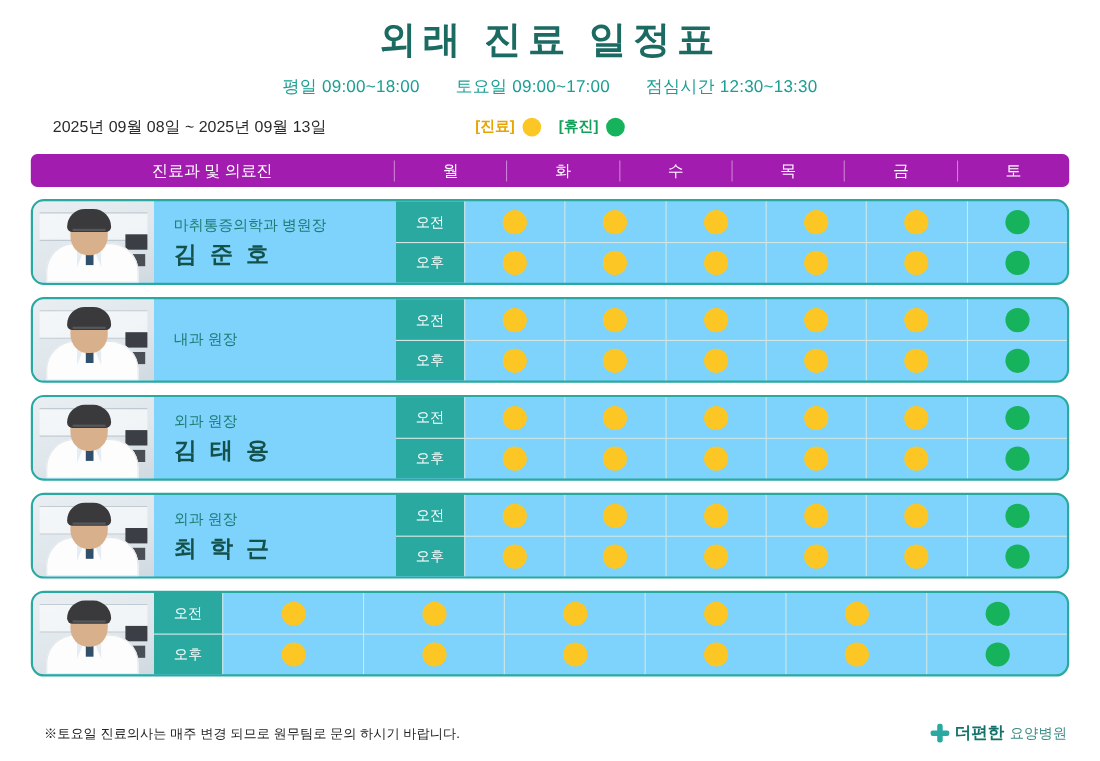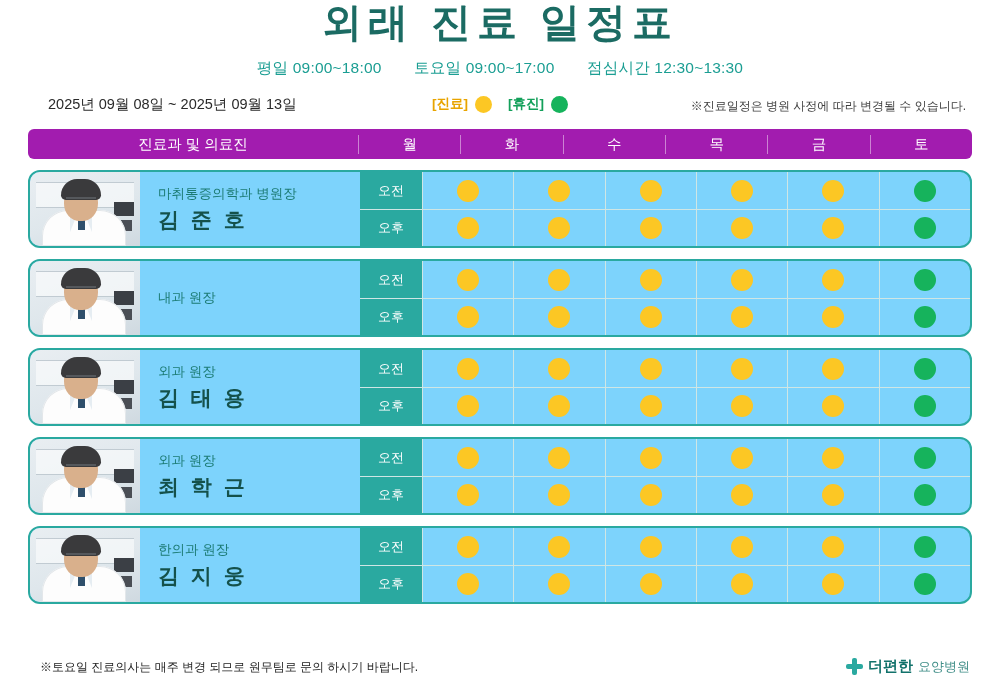--- a/index.html
+++ b/index.html
@@ -14,25 +14,25 @@
     position: relative;
   }
   .page {
     width: 1000px; height: 692px;
     position: relative;
     padding: 0;
   }
   
   .title {
     text-align: center;
-    font-size: 40px;
+    font-size: 34px;
     font-weight: bold;
     color: #1b6b63;
     letter-spacing: 6px;
-    padding-top: 0;
+    padding-top: 18px;
     line-height: 1.1;
   }
   .hours {
     text-align: center;
     color: #1b9e93;
     font-size: 15.5px;
     margin-top: 14px;
     letter-spacing: 0.2px;
   }
   .hours span { margin: 0 14px; }
@@ -274,21 +274,20 @@
     <div class="legend">
       <div class="item">
         <span class="lab-yellow">[진료]</span>
         <span class="dot yellow"></span>
       </div>
       <div class="item">
         <span class="lab-green">[휴진]</span>
         <span class="dot green"></span>
       </div>
     </div>
-    <div class="note-right">※진료일정은 병원 사정에 따라 변경될 수 있습니다.</div>
   </div>
 
   <div class="grid">
     <div class="head-row">
       <div class="col-doc">진료과 및 의료진</div>
       <div class="col-day">월</div>
       <div class="col-day">화</div>
       <div class="col-day">수</div>
       <div class="col-day">목</div>
       <div class="col-day">금</div>
@@ -549,24 +548,20 @@
             <div class="box-a"></div>
             <div class="box-b"></div>
             <div class="body"></div>
             <div class="collar-l"></div>
             <div class="collar-r"></div>
             <div class="tie"></div>
             <div class="head"></div>
             <div class="hair"></div>
             <div class="glasses"></div>
           </div>
-          <div class="doc-info">
-            <div class="dept">한의과 원장</div>
-            <div class="dname">김 지 웅</div>
-          </div>
           <div class="slots">
             <div class="slot-row">
               <div class="slot-label">오전</div>
               <div class="cell">
                 <span class="dot yellow"></span>
               </div>
               <div class="cell">
                 <span class="dot yellow"></span>
               </div>
               <div class="cell">

